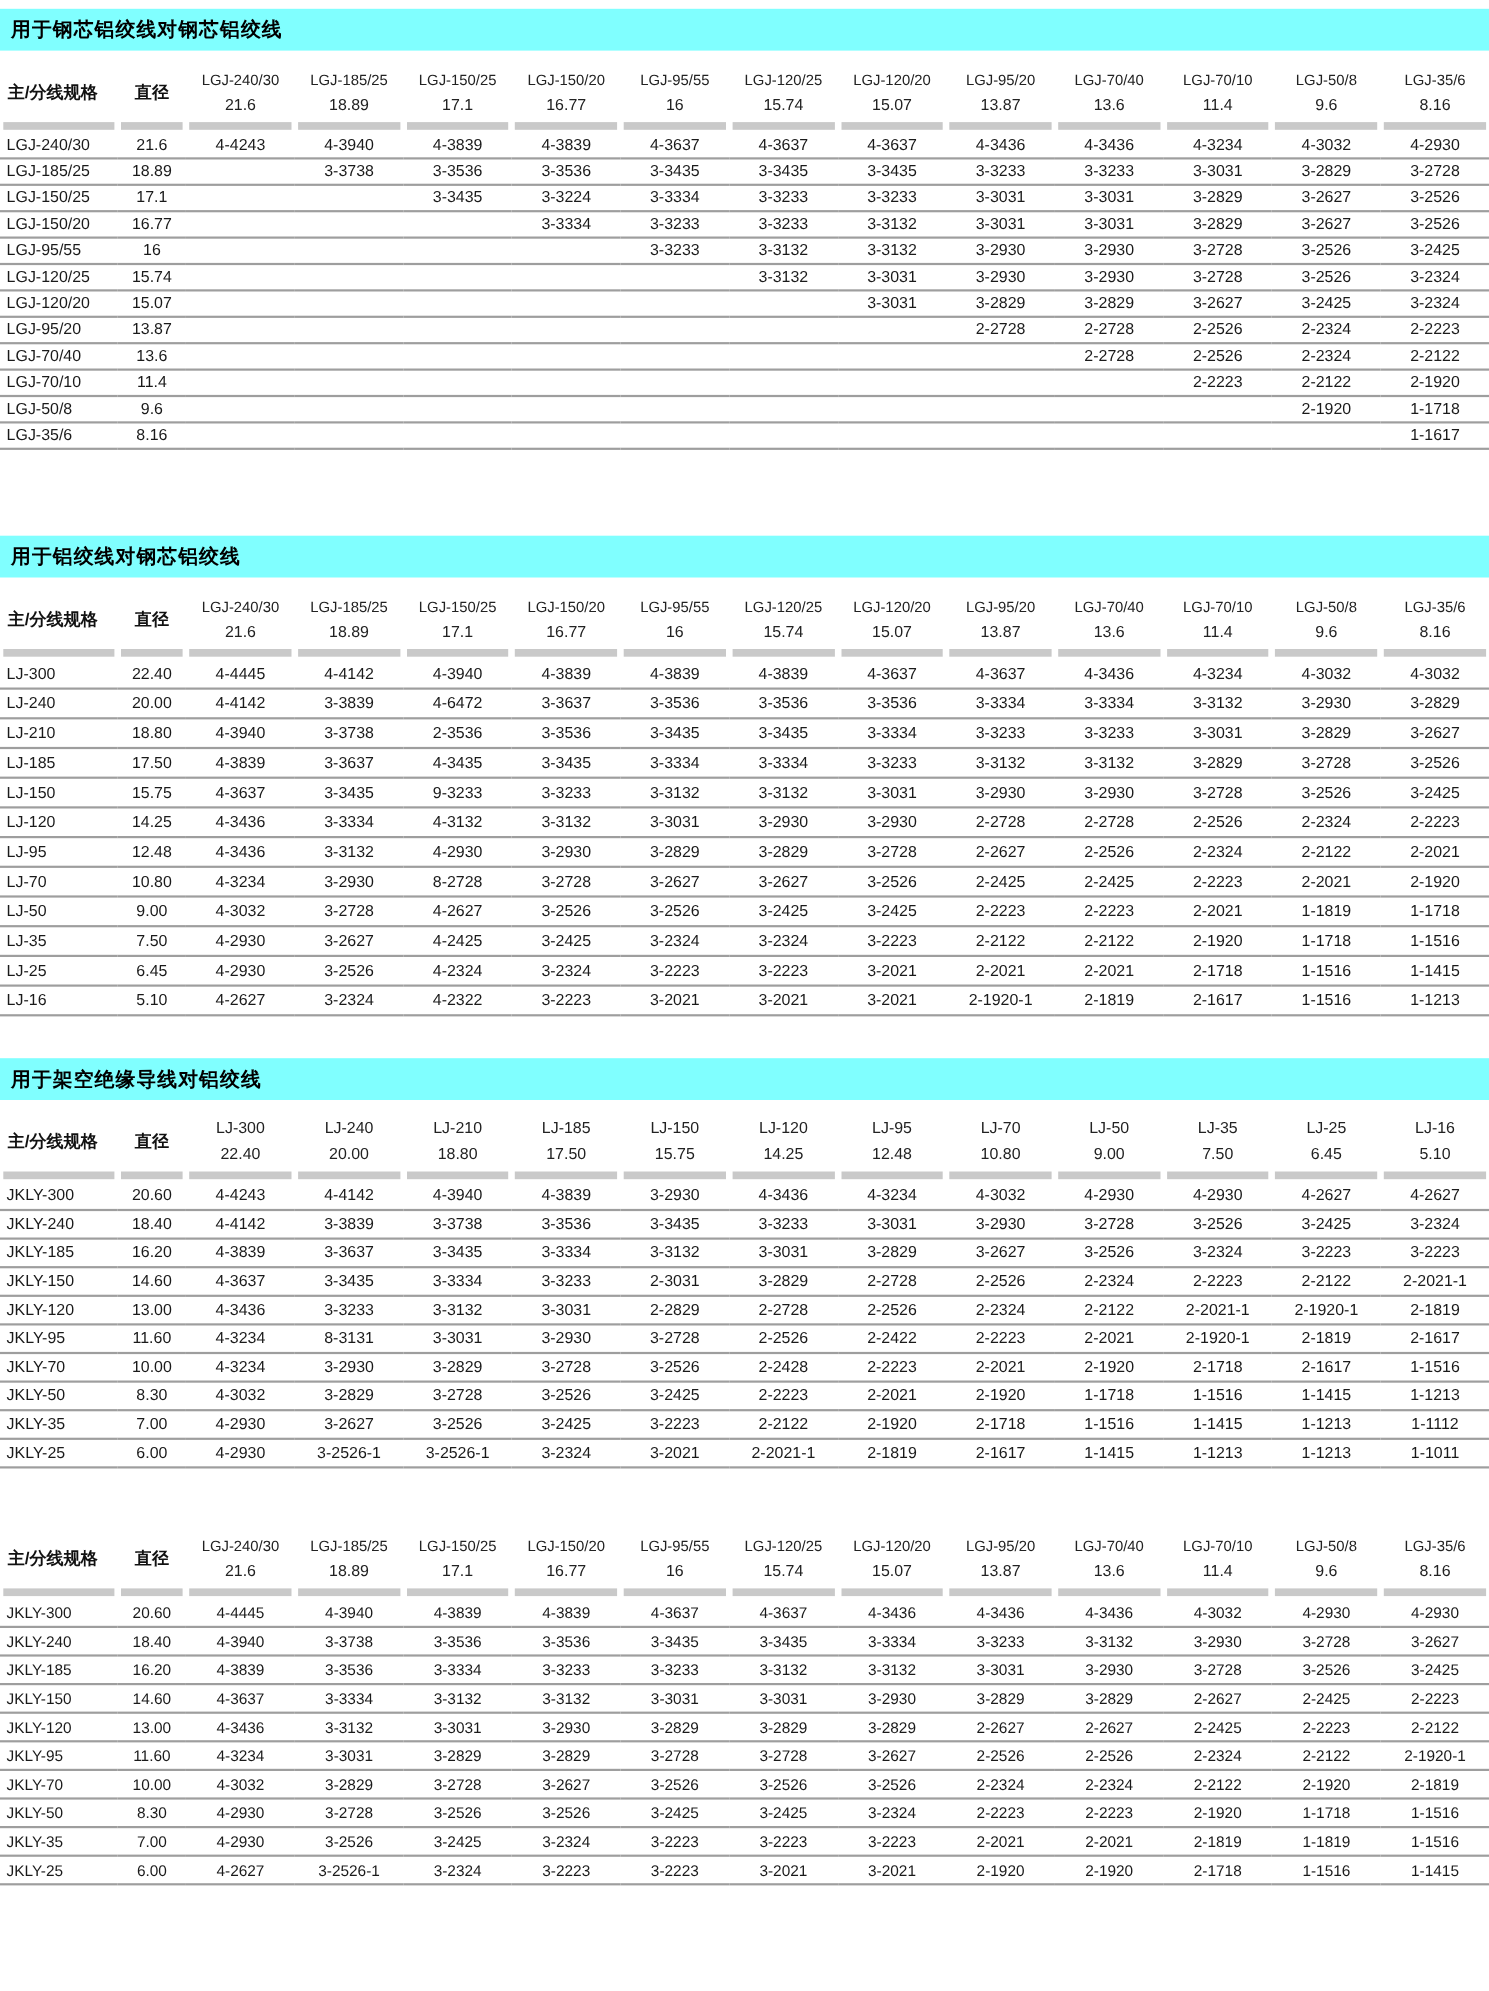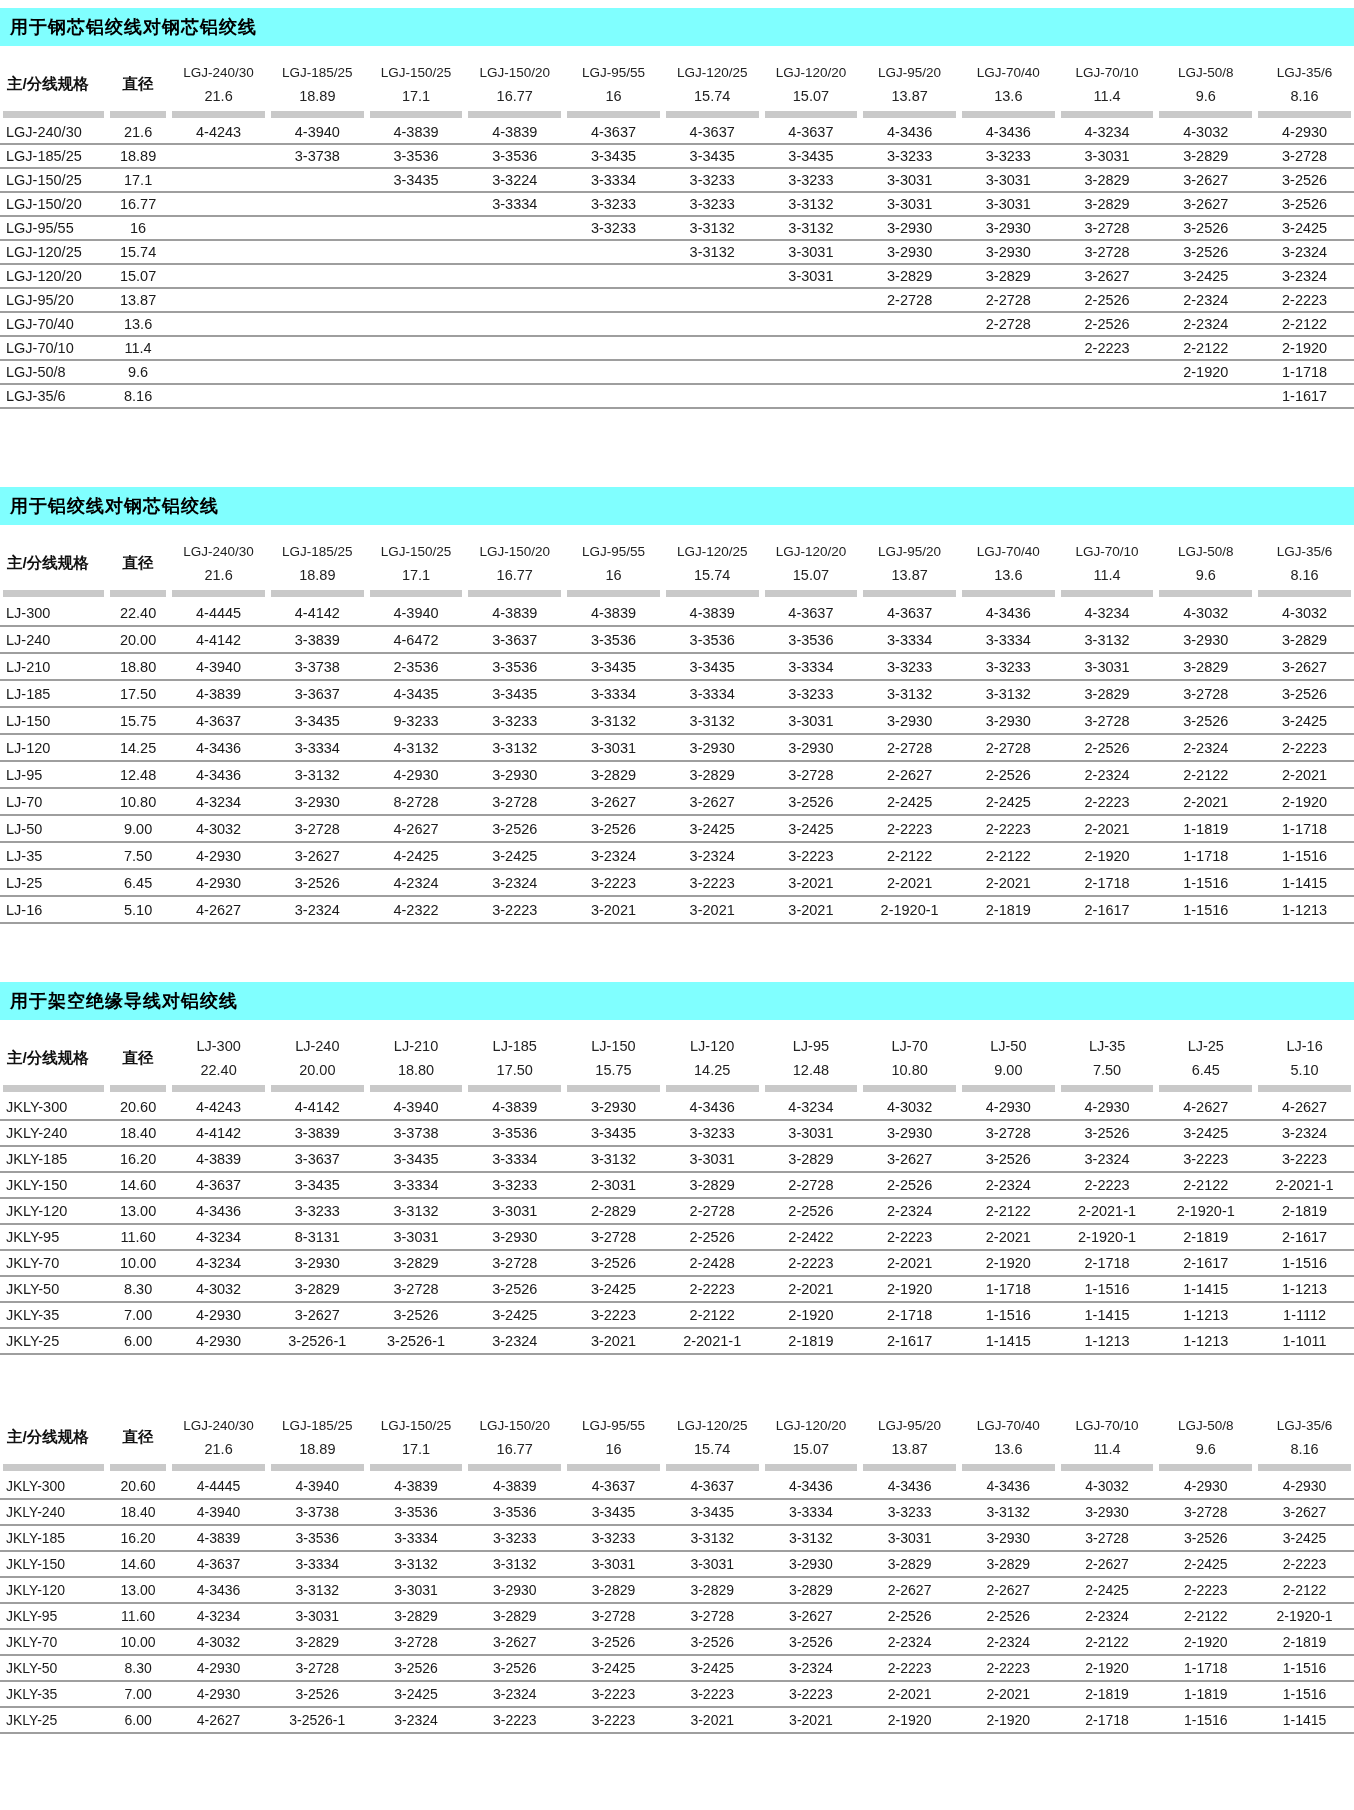--- a/index.html
+++ b/index.html
@@ -4,21 +4,21 @@
 <style>
   html,body{margin:0;padding:0;background:#ffffff;}
   body{
     width:1354px;min-height:1810px;
     font-family:"Liberation Sans","DejaVu Sans",sans-serif;
     color:#1a1a1a;
     -webkit-font-smoothing:antialiased;
   }
   .page{padding:8px 0 10px 0;}
   .section{margin:0 0 0 0;}
-  .section + .section{margin-top:58px;}
+  .section + .section{margin-top:38px;}
   .section.gap-xl{margin-top:78px;}
   .section.gap-l{margin-top:58px;}
   .banner{
     background:#80ffff;
     font-size:18px;font-weight:bold;color:#000;
     padding:7px 0 7px 10px;line-height:24px;
     letter-spacing:1px;
   }
   table.ctable{
     width:100%;border-collapse:collapse;table-layout:fixed;

